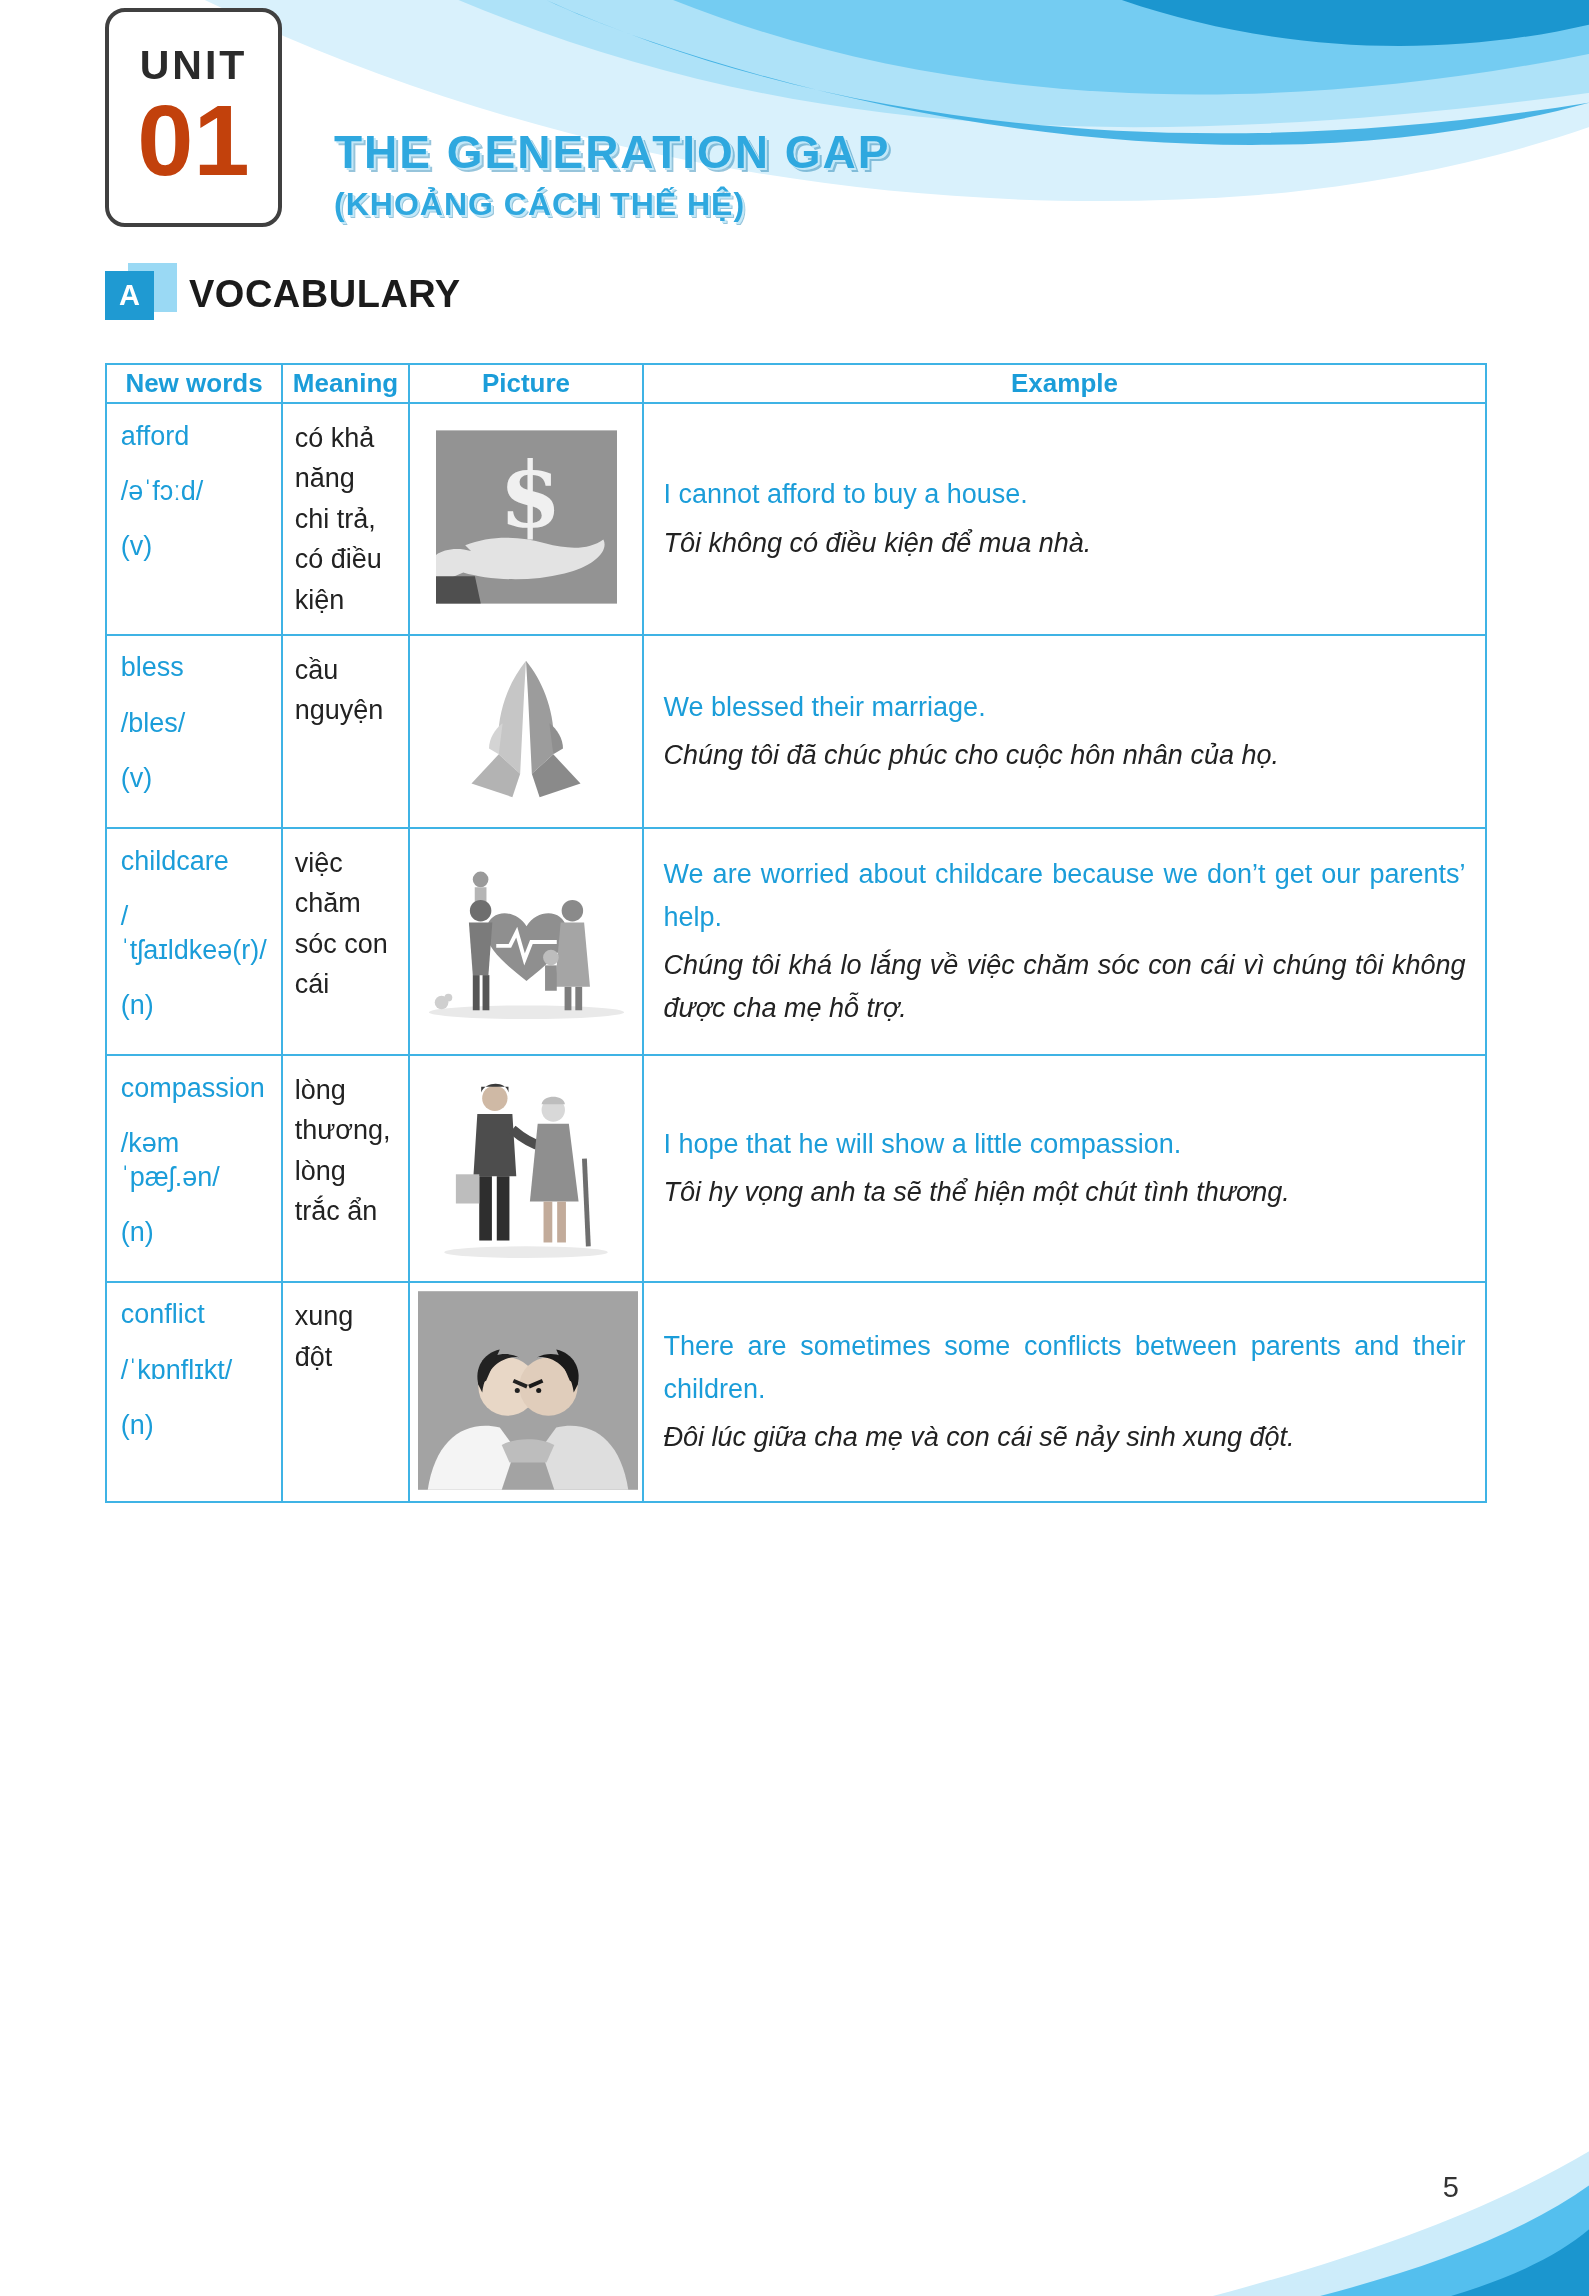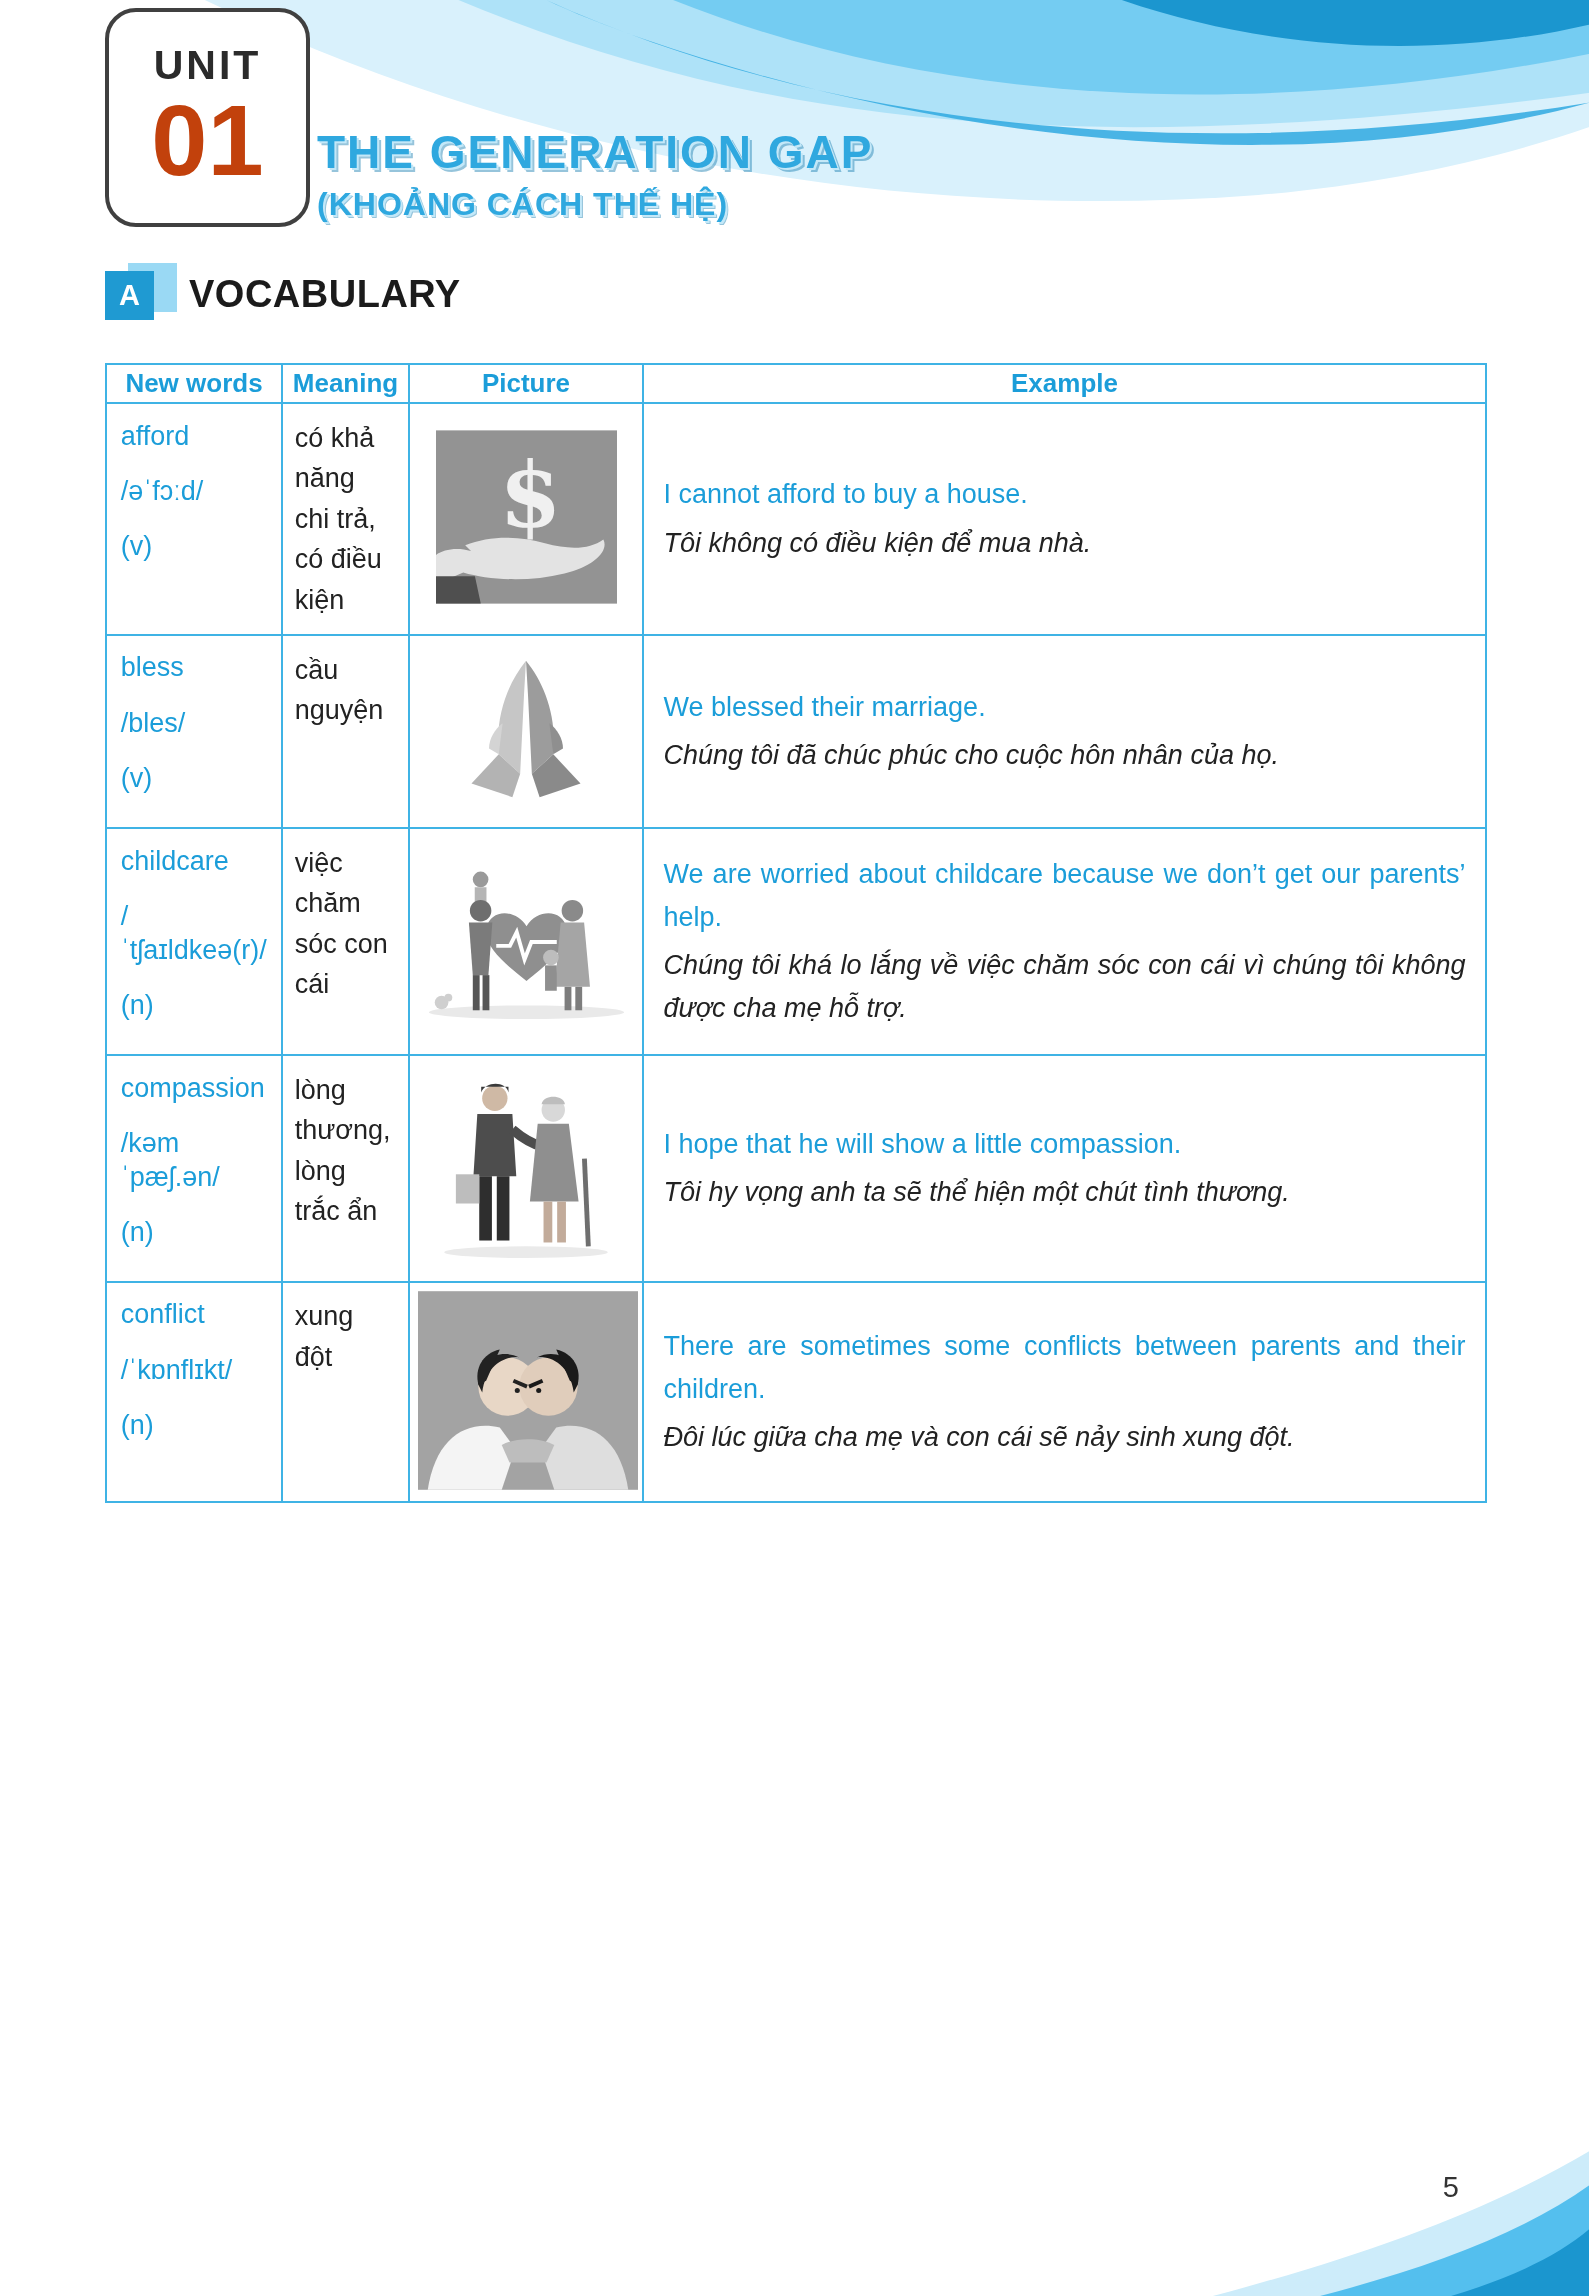--- a/index.html
+++ b/index.html
@@ -5,28 +5,28 @@
   * { margin:0; padding:0; box-sizing:border-box; }
   html,body { width:1590px; height:2297px; background:#ffffff;
     font-family:"Liberation Sans", sans-serif; }
   .page { position:relative; width:1590px; height:2297px; overflow:hidden; background:#fff; }
 
   
   .top-waves { position:absolute; top:0; left:0; }
   .bottom-waves { position:absolute; bottom:0; right:0; }
 
   
-  .unit-box { position:absolute; left:105px; top:7.8px; width:205px; height:219px;
-    background:#fff; border:4.9px solid #404040; border-radius:31px;
+  .unit-box { position:absolute; left:105px; top:7.8px; width:177px; height:219px;
+    background:#fff; border:4.9px solid #404040; border-radius:20px;
     display:flex; flex-direction:column; align-items:center; justify-content:center; }
   .unit-label { font-size:41px; font-weight:bold; letter-spacing:2.9px; color:#2b2b2b; }
   .unit-number { font-size:101px; font-weight:bold; color:#c2410c; line-height:1.02; }
 
   
-  .titles { position:absolute; left:317px; top:125px; }
+  .titles { position:absolute; left:334px; top:125px; }
   .title-en { font-size:46px; font-weight:800; letter-spacing:2px; color:#2fa8df;
     text-shadow:2px 2px 0 #c3e8f8, 3.9px 3.9px 0 rgba(23,124,176,0.45); }
   .title-vi { margin-top:7px; font-size:32px; font-weight:800; letter-spacing:1px; color:#2fa8df;
     text-shadow:2px 2px 0 #c3e8f8, 2.9px 2.9px 0 rgba(23,124,176,0.45); }
 
   
   .section-header { position:absolute; left:105px; top:269px; display:flex; align-items:center; height:51px; }
   .cube-wrap { position:relative; width:51px; height:51px; }
   .cube-ghost { position:absolute; left:23.4px; top:-5.9px; width:49px; height:49px; background:#9ad9f4; }
   .cube { position:absolute; left:0; top:2px; width:49px; height:49px; background:#1f9ad2;

